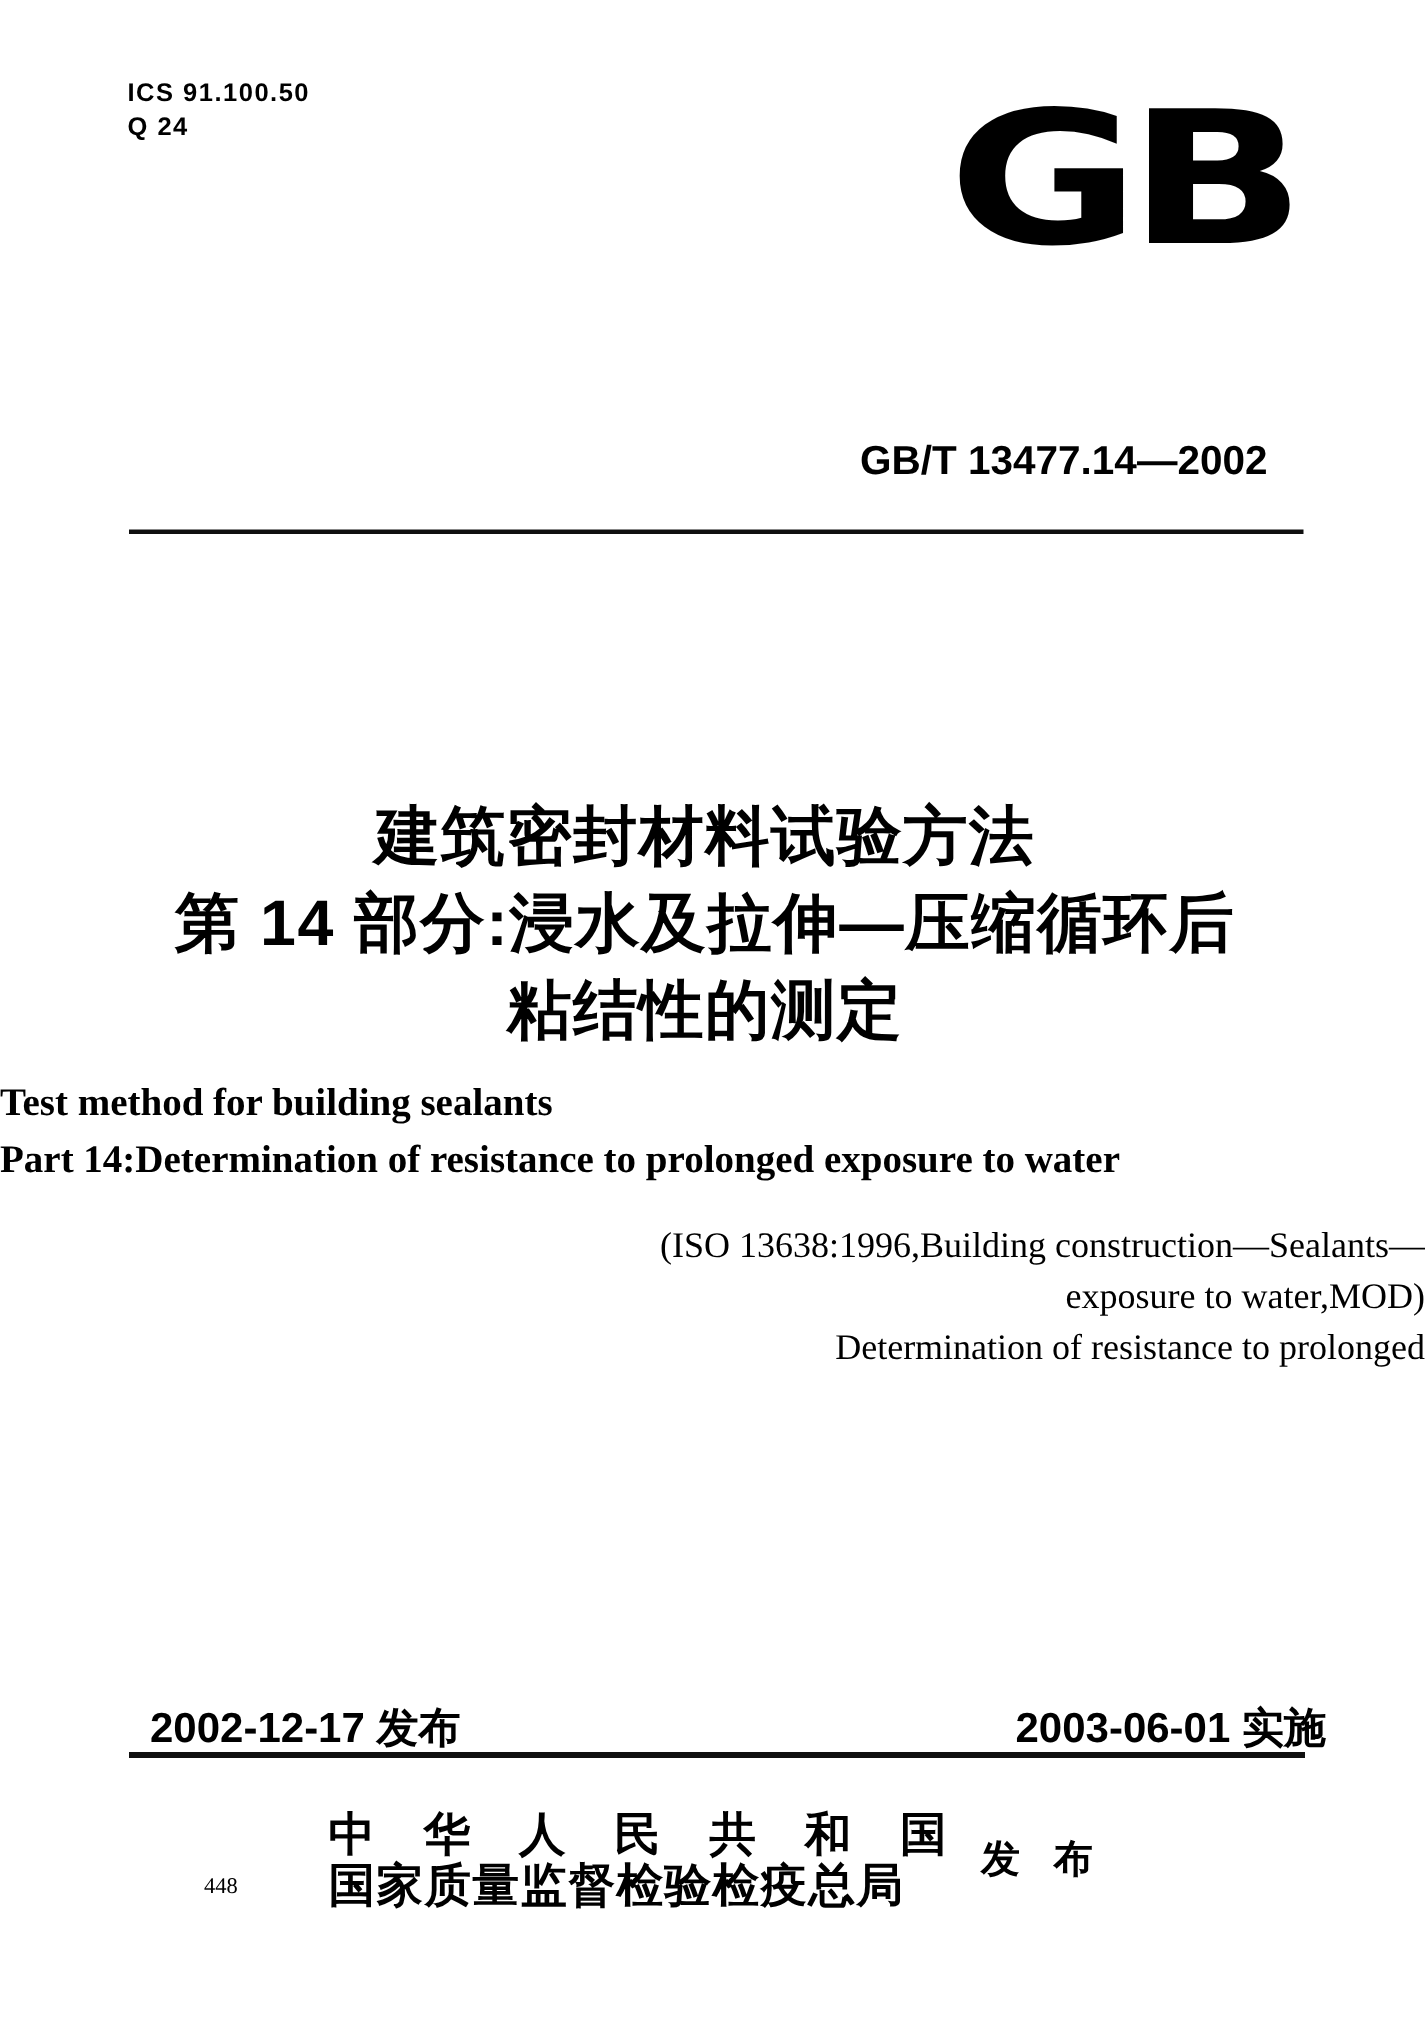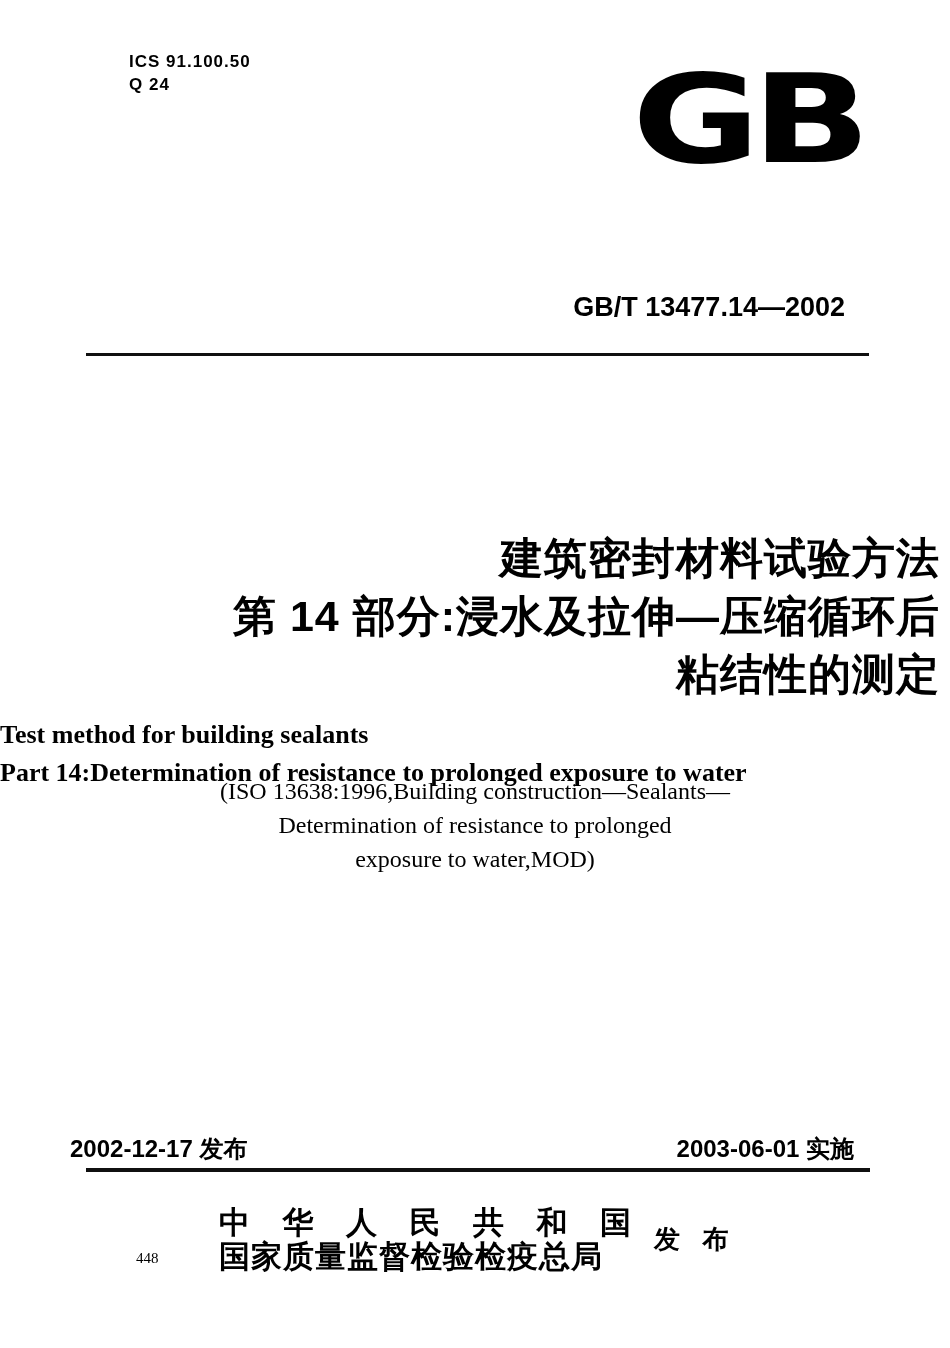--- a/index.html
+++ b/index.html
@@ -20,21 +20,20 @@
   
   .ics-block {
     position: absolute;
     left: 85px;
     top: 50px;
     font-family: "Liberation Sans", sans-serif;
     font-weight: bold;
     font-size: 17px;
     line-height: 23px;
     letter-spacing: 1px;
-    margin-left: 44px;
   }
 
   
   .gb-logo {
     position: absolute;
     left: 632px;
     top: 60px;
     width: 262px;
     height: 106px;
     overflow: visible;
@@ -83,21 +82,21 @@
   }
   .rule-top  { left: 86px; top: 353px; width: 783px; height: 3px; }
   .rule-bottom { left: 86px; top: 1168px; width: 784px; height: 4px; }
 
   
   .title-cjk {
     position: absolute;
     left: 0;
     top: 529px;
     width: 940px;
-    text-align: right;
+    text-align: center;
     font-family: "Liberation Sans", sans-serif;
     font-weight: bold;
     font-size: 43px;
     line-height: 58px;
     letter-spacing: 1px;
   }
 
   
   .title-en {
     position: absolute;
@@ -108,40 +107,40 @@
     font-family: "Liberation Serif", serif;
     font-weight: bold;
     font-size: 26px;
     line-height: 38px;
   }
 
   
   .iso-ref {
     position: absolute;
     left: 0;
-    top: 774px;
+    top: 814px;
     width: 950px;
-    text-align: center;
+    text-align: right;
     font-family: "Liberation Serif", serif;
     font-weight: normal;
     font-size: 24px;
     line-height: 34px;
   }
 
   
   .dates {
     position: absolute;
-    left: 70px;
+    left: 100px;
     top: 1133px;
     width: 784px;
     display: flex;
     justify-content: space-between;
     font-family: "Liberation Sans", sans-serif;
     font-weight: bold;
-    font-size: 24px;
+    font-size: 28px;
   }
 
   
   .publisher {
     position: absolute;
     left: 219px;
     top: 1206px;
     width: 412px;
     font-family: "Liberation Serif", serif;
     font-weight: bold;
@@ -205,22 +204,22 @@
     <div>粘结性的测定</div>
   </div>
 
   <div class="title-en">
     <div>Test method for building sealants</div>
     <div>Part 14:Determination of resistance to prolonged exposure to water</div>
   </div>
 
   <div class="iso-ref">
     <div>(ISO 13638:1996,Building construction—Sealants—</div>
+    <div>exposure to water,MOD)</div>
     <div>Determination of resistance to prolonged</div>
-    <div>exposure to water,MOD)</div>
   </div>
 
   <div class="dates">
     <span>2002-12-17 发布</span>
     <span>2003-06-01 实施</span>
   </div>
 
   <div class="rule rule-bottom"></div>
 
   <div class="publisher">

